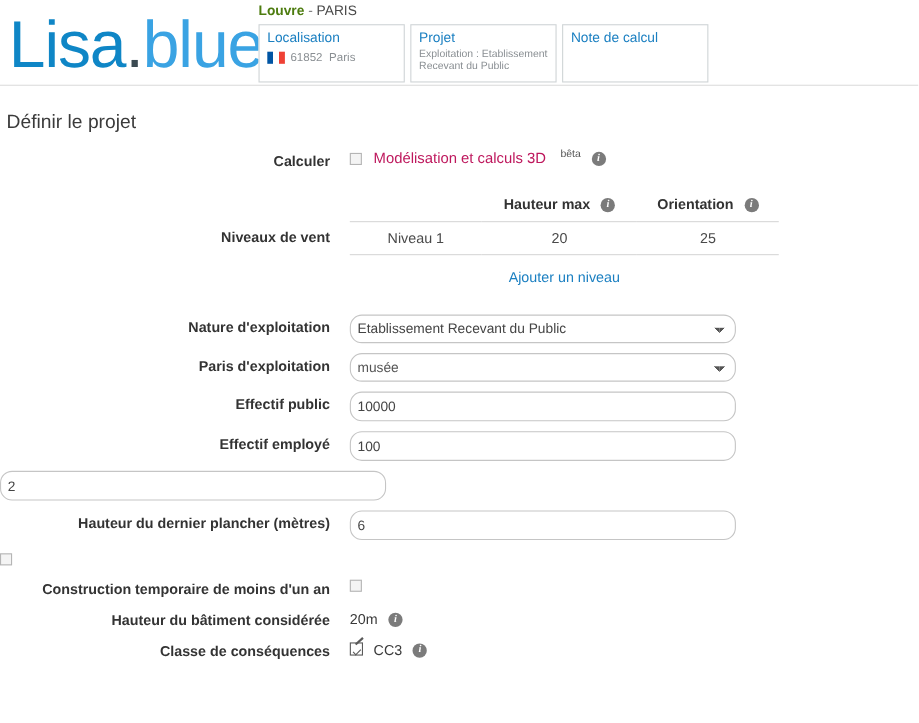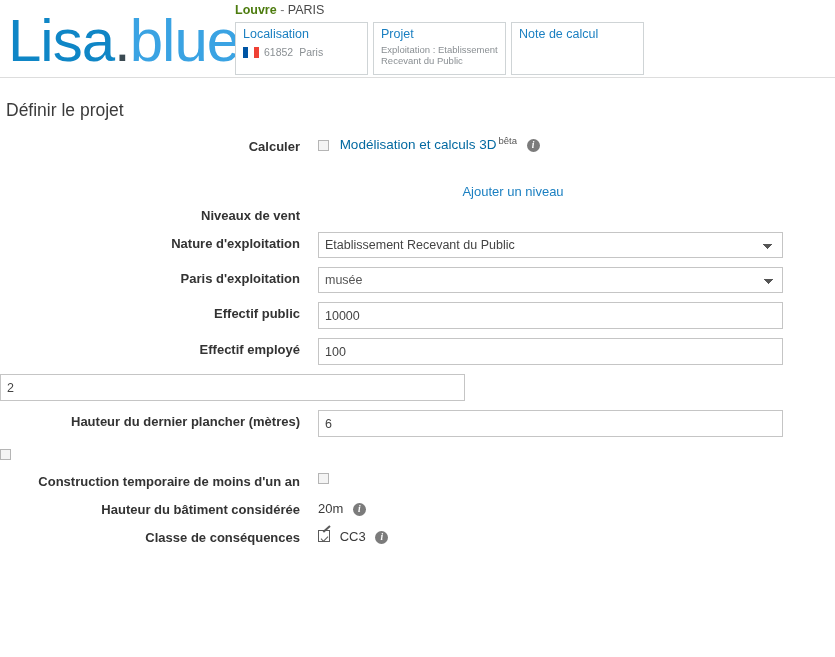--- a/index.html
+++ b/index.html
@@ -121,26 +121,26 @@
     -webkit-appearance: none;
     appearance: none;
     width: 11px;
     height: 11px;
     border: 1px solid #b5b5b5;
     background: #f4f4f4;
     vertical-align: middle;
     margin: 0 7px 0 0;
     display: inline-block;
   }
-  .link-blue { color: #0369a1; font-size: 13.5px; }
+  .link-blue { color: #be185d; font-size: 13.5px; }
   .beta {
     font-size: 9.5px;
     color: #555;
     vertical-align: super;
-    margin-left: 2px;
+    margin-left: 13px;
     text-align: right;
   }
   .info {
     display: inline-block;
     width: 13px; height: 13px;
     border-radius: 50%;
     background: #7b7b7b;
     color: #fff;
     font-size: 9.5px;
     line-height: 13px;
@@ -175,24 +175,24 @@
   .add-level {
     text-align: center;
     width: 390px;
     margin-top: 12px;
     margin-bottom: 18px;
   }
   .add-level a { color: #1a7fc1; font-size: 13px; text-decoration: none; }
 
   
   select.ctrl, input.ctrl {
-    width: 465px;
+    width: 351px;
     height: 26px;
     border: 1px solid #c5c5c5;
-    border-radius: 0;
+    border-radius: 11px;
     background: #ffffff;
     font-size: 12.5px;
     color: #444;
     padding: 2px 6px;
     font-family: "Liberation Sans", sans-serif;
   }
   select.ctrl {
     -webkit-appearance: none;
     appearance: none;
     background-image:
@@ -282,20 +282,42 @@
       <input type="checkbox" class="chk" style="">
       <span class="link-blue">Modélisation et calculs 3D</span><span class="beta">bêta</span>
       <span class="info">i</span>
     </div>
   </div>
 
   <div class="row" style="margin-top:18px;">
     <div class="lbl" style="padding-top:36px;">Niveaux de vent</div>
     <div class="fld">
       <div class="wind-wrap">
+        <table class="wind">
+          <thead>
+            <tr>
+              <th class="lvl"></th>
+              <th>
+                <span>Hauteur max</span>
+                <span class="info">i</span>
+              </th>
+              <th>
+                <span>Orientation</span>
+                <span class="info">i</span>
+              </th>
+            </tr>
+          </thead>
+          <tbody>
+            <tr>
+              <td class="lvl">Niveau 1</td>
+              <td>20</td>
+              <td>25</td>
+            </tr>
+          </tbody>
+        </table>
         <div class="add-level">
           <a href="#">Ajouter un niveau</a>
         </div>
       </div>
     </div>
   </div>
 
   <div class="row">
     <div class="lbl">Nature d'exploitation</div>
     <div class="fld">

